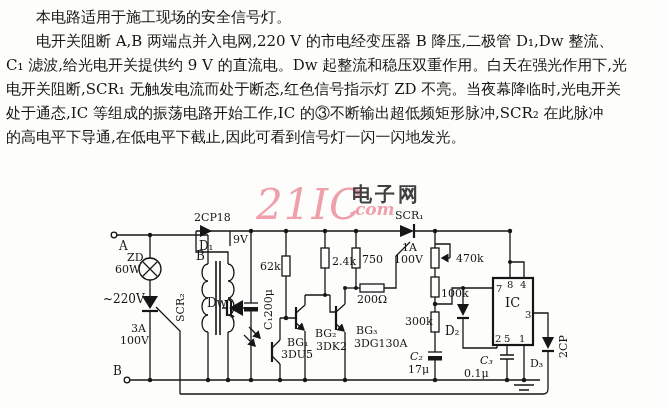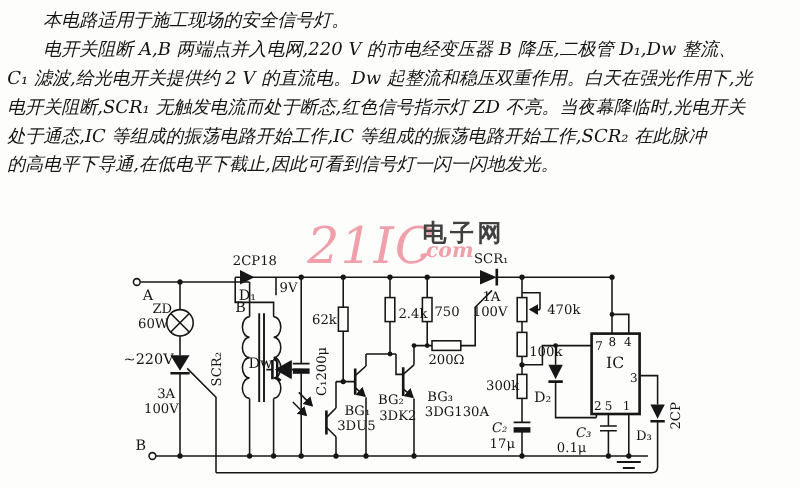--- a/index.html
+++ b/index.html
@@ -8,21 +8,21 @@
     background:#fdfdfb;
     font-family:"DejaVu Sans","Liberation Sans",sans-serif;
     -webkit-font-smoothing:antialiased;
   }
   .para{
     position:absolute;left:6px;top:5px;width:655px;
     font-family:"DejaVu Serif","Liberation Serif",serif;
     font-size:15px;line-height:24px;color:#151515;
     text-align:justify;
   }
-  .para .tline{white-space:pre-wrap;font-style:italic;}
+  .para .tline{white-space:pre-wrap;}
   .wm{position:absolute;color:#efa2ad;user-select:none;}
   .wm-main{
     left:256px;top:180px;
     font-family:"DejaVu Serif","Liberation Serif",serif;
     font-style:italic;font-weight:normal;font-size:42px;letter-spacing:1px;
     color:#efa0ab;
   }
   .wm-cn{
     left:352px;top:181px;
     font-weight:bold;font-size:20px;letter-spacing:3px;color:#404040;
@@ -37,23 +37,23 @@
     font-family:"DejaVu Serif","Liberation Serif",serif;
     fill:#151515;
   }
 </style>
 </head>
 <body>
 
 <div class="para" id="paragraph">
     <div class="tline">　　本电路适用于施工现场的安全信号灯。</div>
     <div class="tline">　　电开关阻断 A,B 两端点并入电网,220 V 的市电经变压器 B 降压,二极管 D₁,Dw 整流、</div>
-    <div class="tline">C₁ 滤波,给光电开关提供约 2 V 的直流电。Dw 起整流和稳压双重作用。白天在强光作用下,光</div>
+    <div class="tline">C₁ 滤波,给光电开关提供约 9 V 的直流电。Dw 起整流和稳压双重作用。白天在强光作用下,光</div>
     <div class="tline">电开关阻断,SCR₁ 无触发电流而处于断态,红色信号指示灯 ZD 不亮。当夜幕降临时,光电开关</div>
-    <div class="tline">处于通态,IC 等组成的振荡电路开始工作,IC 等组成的振荡电路开始工作,SCR₂ 在此脉冲</div>
+    <div class="tline">处于通态,IC 等组成的振荡电路开始工作,IC 的③不断输出超低频矩形脉冲,SCR₂ 在此脉冲</div>
     <div class="tline">的高电平下导通,在低电平下截止,因此可看到信号灯一闪一闪地发光。</div>
   </div>
 
 <div class="wm wm-main">21IC</div>
 <div class="wm wm-cn">电子网</div>
 <div class="wm wm-com">.com</div>
 
 <svg id="schematic" width="667" height="407" viewBox="0 0 667 407">
   <defs>
     <marker id="ah" markerWidth="7" markerHeight="7" refX="5" refY="3.5" orient="auto">

